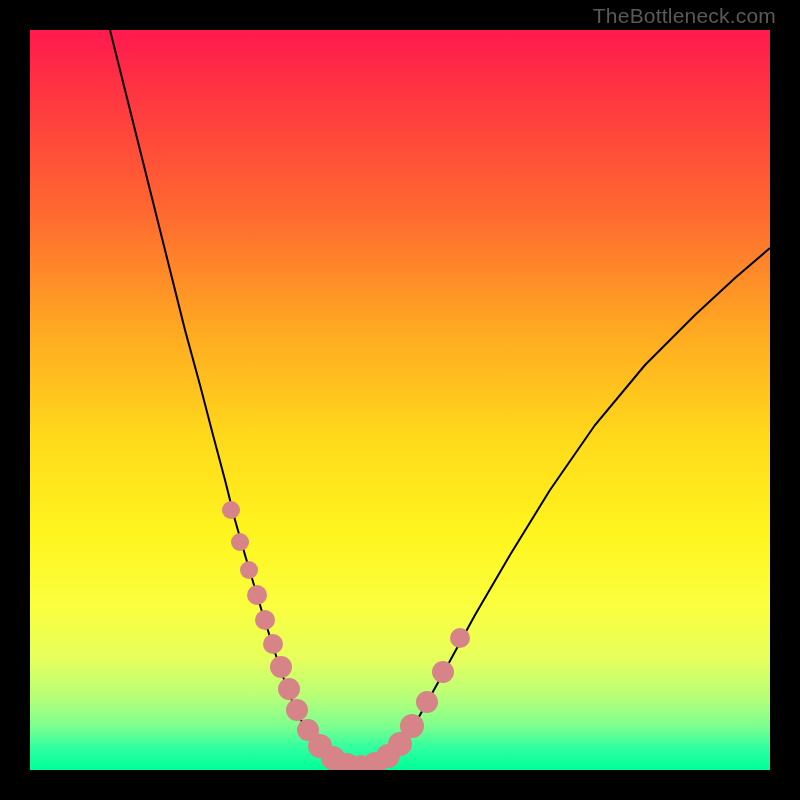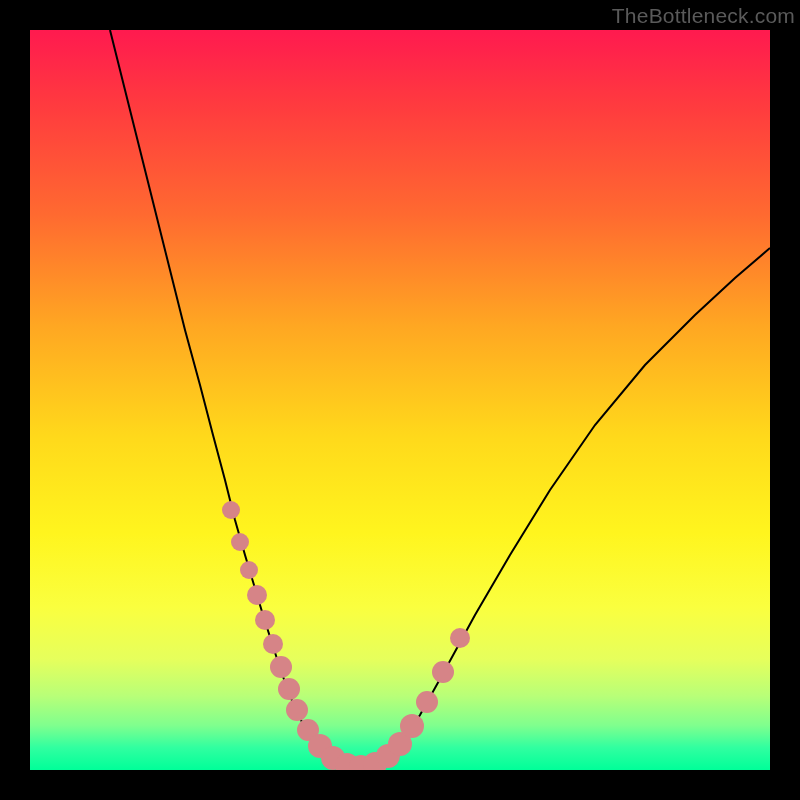--- a/index.html
+++ b/index.html
@@ -49,21 +49,21 @@
     stroke: #000;
     stroke-width: 2;
   }
   .curve-svg circle {
     fill: #d68487;
     stroke: none;
   }
   .attribution {
     position: absolute;
     top: 4px;
-    right: 5px;
+    right: 24px;
     color: #5a5a5a;
     font-size: 21px;
     letter-spacing: 0.2px;
   }
 </style>
 </head>
 <body>
 
 <div class="frame">
   <div class="plot-area">

